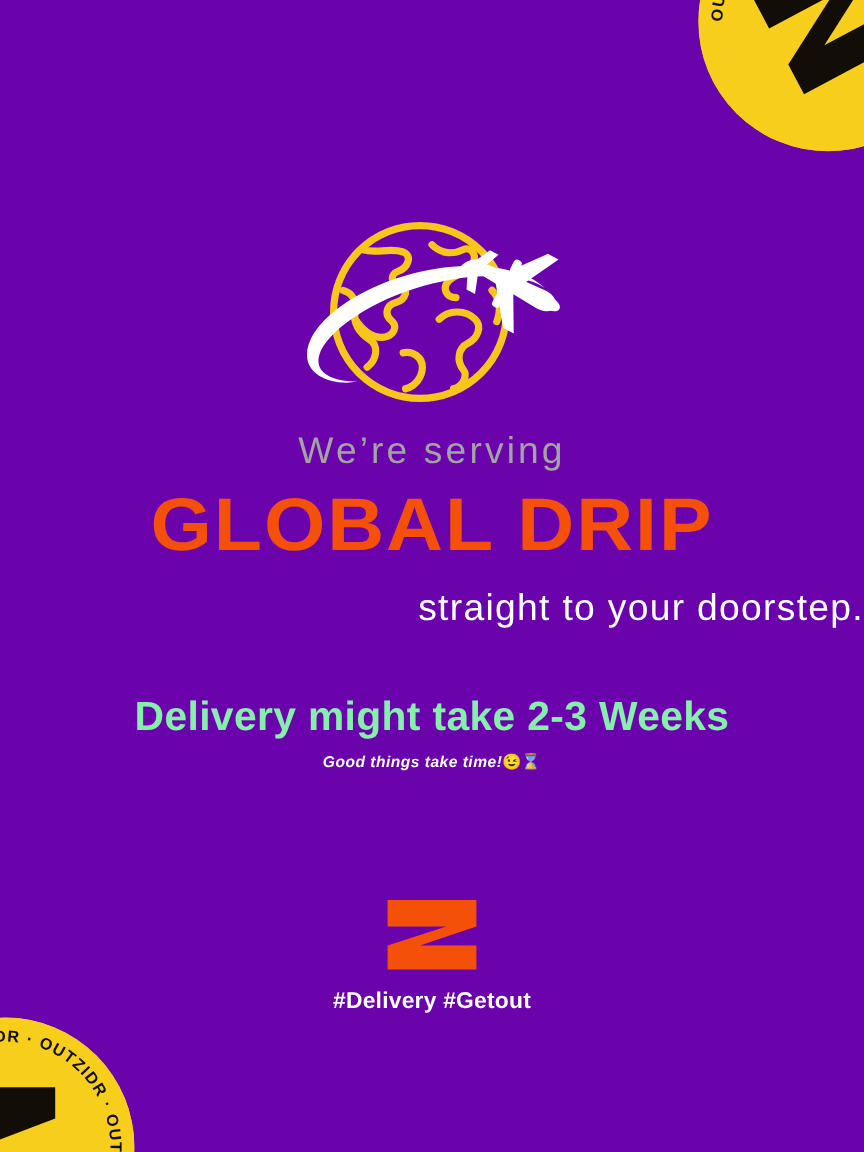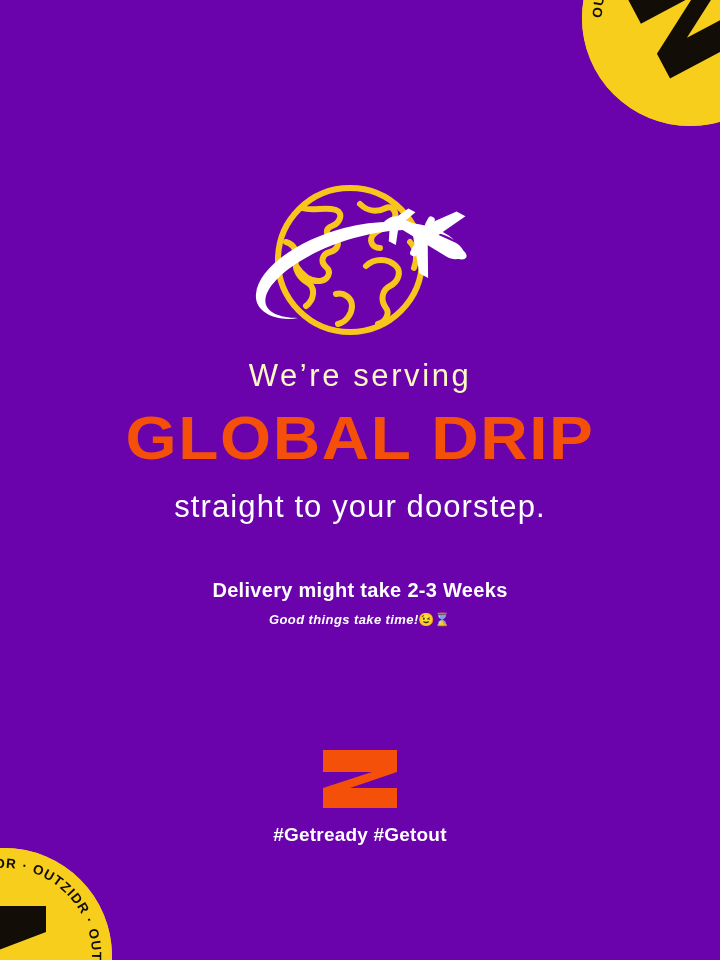--- a/index.html
+++ b/index.html
@@ -70,21 +70,21 @@
   
   .copy {
     position: absolute;
     left: 0;
     right: 0;
     top: 360px;
     text-align: center;
   }
 
   .eyebrow {
-    color: #fef9c3;
+    color: #a3a3a3;
     font-size: 31px;
     font-weight: 300;
     letter-spacing: 2.6px;
     line-height: 1.05;
     margin: 0;
   }
 
   .headline {
     color: #F5500A;
     font-size: 62px;
@@ -96,25 +96,26 @@
     font-stretch: condensed;
   }
 
   .subline {
     color: #FFFFFF;
     font-size: 31px;
     font-weight: 300;
     letter-spacing: 1.1px;
     line-height: 1.05;
     margin: 22px 0 0 0;
+    text-align: right;
   }
 
   .delivery {
-    color: #ffffff;
-    font-size: 20px;
+    color: #86efac;
+    font-size: 34px;
     font-weight: bold;
     letter-spacing: 0.3px;
     line-height: 1.1;
     margin: 56px 0 0 0;
   }
 
   .tagline {
     color: #FFFFFF;
     font-size: 13px;
     font-weight: bold;
@@ -195,21 +196,21 @@
     <p class="delivery">Delivery might take 2-3 Weeks</p>
     <p class="tagline">
       <span>Good things take time!</span><span class="emoji">😉⌛</span>
     </p>
   </div>
 
   <div class="footer-brand">
     <svg class="zmark" viewBox="0 0 80 62" xmlns="http://www.w3.org/2000/svg" aria-hidden="true">
       <path d="M3 2 H77 V24 L30 40 H77 V60 H3 V40 L52 24 H3 Z" fill="#F5500A"></path>
     </svg>
-    <p class="hashtags">#Getready #Getout</p>
+    <p class="hashtags">#Delivery #Getout</p>
   </div>
 
   <div class="badge badge-tr">
     <svg viewBox="0 0 216 216" xmlns="http://www.w3.org/2000/svg" aria-hidden="true">
       <defs>
         <path id="ringTR" d="M108,108 m-88,0 a88,88 0 1,1 176,0 a88,88 0 1,1 -176,0"></path>
       </defs>
       <circle cx="108" cy="108" r="108" fill="#F7CE1B"></circle>
       <text class="badge-ring-text">
         <textPath href="#ringTR" startOffset="0%">OUTZIDR · OUTZIDR · OUTZIDR · OUTZIDR ·</textPath>

